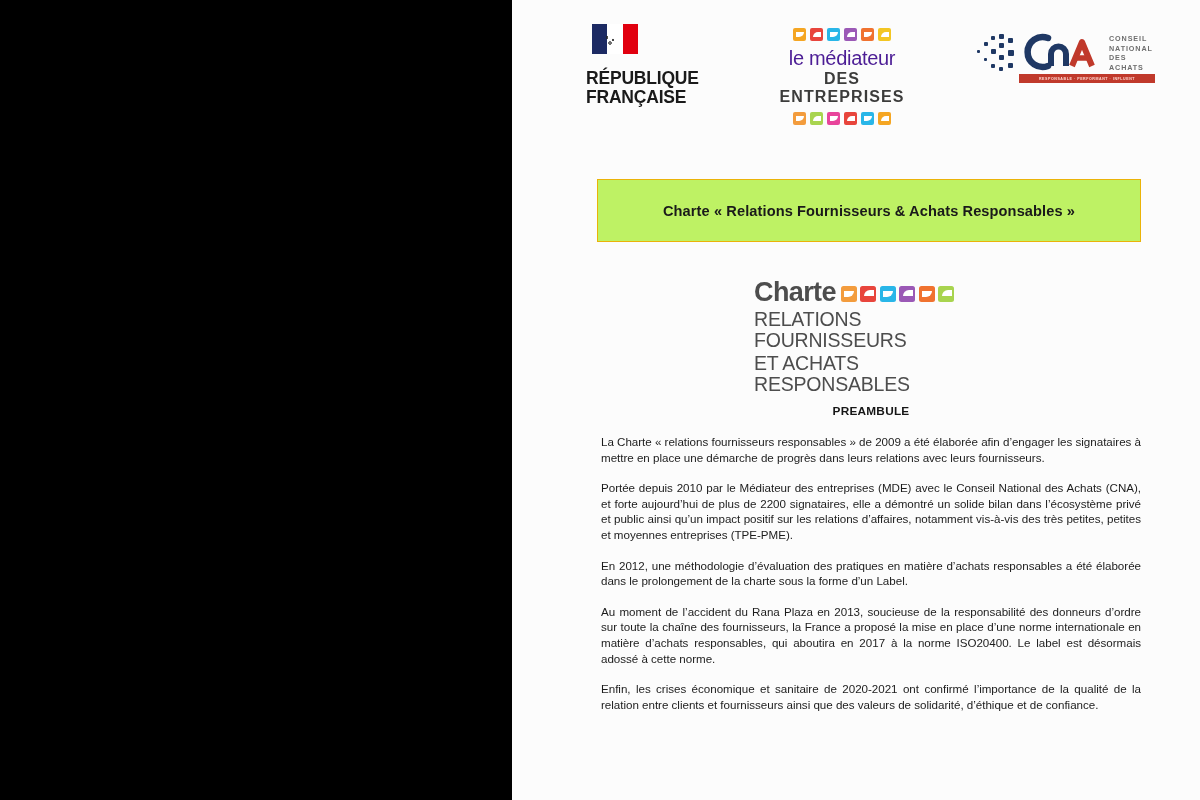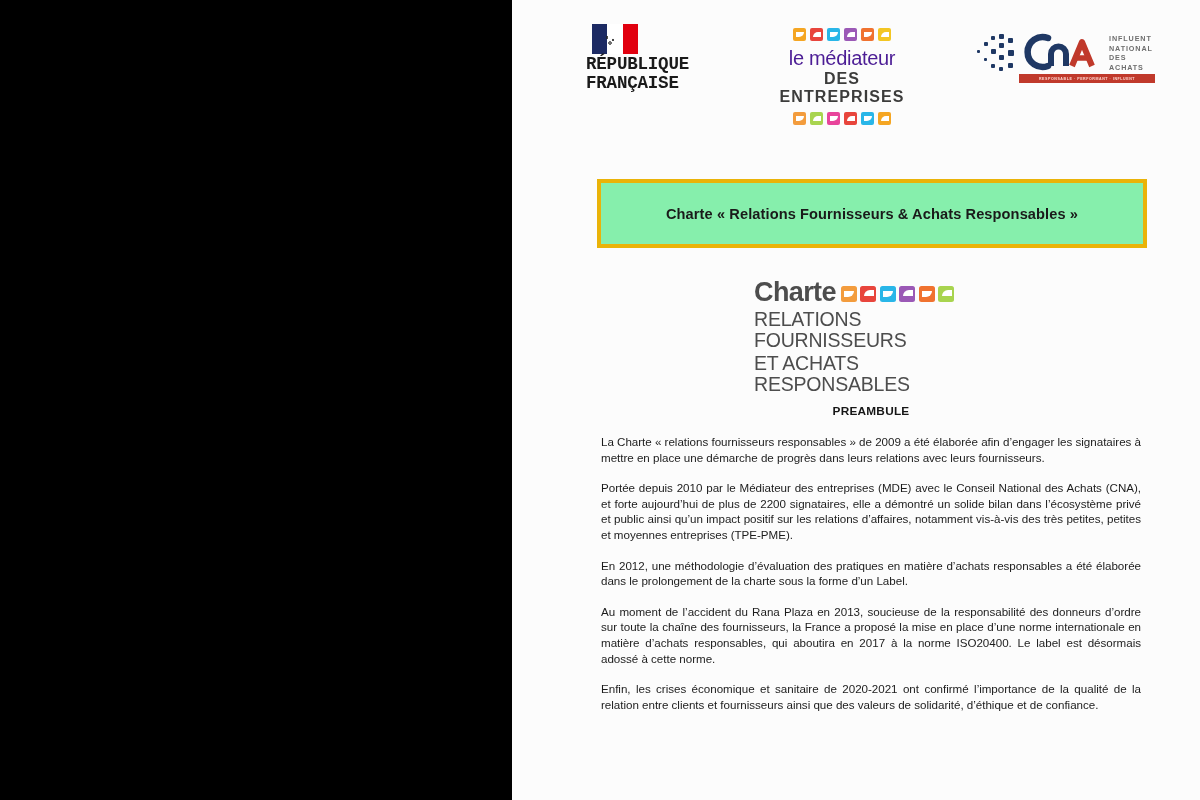--- a/index.html
+++ b/index.html
@@ -61,27 +61,27 @@
     top: 7px;
     width: 20px;
     height: 16px;
     background:
       radial-gradient(circle at 30% 40%, #2a2a2a 0 1.2px, transparent 1.4px),
       radial-gradient(circle at 60% 55%, #2a2a2a 0 1.2px, transparent 1.4px),
       radial-gradient(circle at 45% 75%, #5a5a5a 0 1.8px, transparent 2px);
     opacity: .85;
   }
   .rf-title {
-    font-family: Liberation Mono, monospace;
+    font-family: Liberation Sans, sans-serif;
     font-weight: 700;
     font-size: 17.5px;
     line-height: 18.5px;
     letter-spacing: -0.2px;
     color: #1a1a1a;
-    margin-top: 1px;
+    margin-top: 15px;
   }
   .rf-devise {
     font-family: "Liberation Serif", serif;
     font-style: italic;
     font-size: 10.5px;
     line-height: 11.5px;
     color: #1a1a1a;
     margin-top: 5px;
     letter-spacing: .1px;
   }
@@ -196,22 +196,22 @@
     font-weight: 700;
   }
 
   
   .title-box {
     position: absolute;
     left: 85px;
     top: 179px;
     width: 542px;
     height: 61px;
-    border: 4px solid #eab308;
-    background: #86efac;
+    border: 1px solid #eab308;
+    background: #bef264;
     display: flex;
     align-items: center;
     justify-content: center;
   }
   .title-box .t {
     font-family: "Liberation Sans", sans-serif;
     font-weight: 700;
     font-size: 14.6px;
     color: #1a1a1a;
     letter-spacing: .1px;
@@ -360,21 +360,21 @@
         </div>
         <div class="cna-word">
           <svg width="90" height="48" viewBox="0 0 90 48" aria-hidden="true">
             <path d="M33 10 A15 15 0 1 0 33 38" fill="none" stroke="#1f3864" stroke-width="6.5" stroke-linecap="round"></path>
             <path d="M36 38 L36 26 A7.5 7.5 0 0 1 51 26 L51 38" fill="none" stroke="#1f3864" stroke-width="6"></path>
             <path d="M57 38 L67 14 L77 38" fill="none" stroke="#c0392b" stroke-width="6" stroke-linejoin="round"></path>
             <path d="M60 30 L74 30" stroke="#c0392b" stroke-width="5.5"></path>
           </svg>
         </div>
         <div class="cna-text">
-          <div>INFLUENT</div>
+          <div>CONSEIL</div>
           <div>NATIONAL</div>
           <div>DES ACHATS</div>
         </div>
         <div class="cna-banner">
           <span>RESPONSABLE  ·  PERFORMANT  ·  INFLUENT</span>
         </div>
       </div>
     </div>
 
     <div class="title-box">

